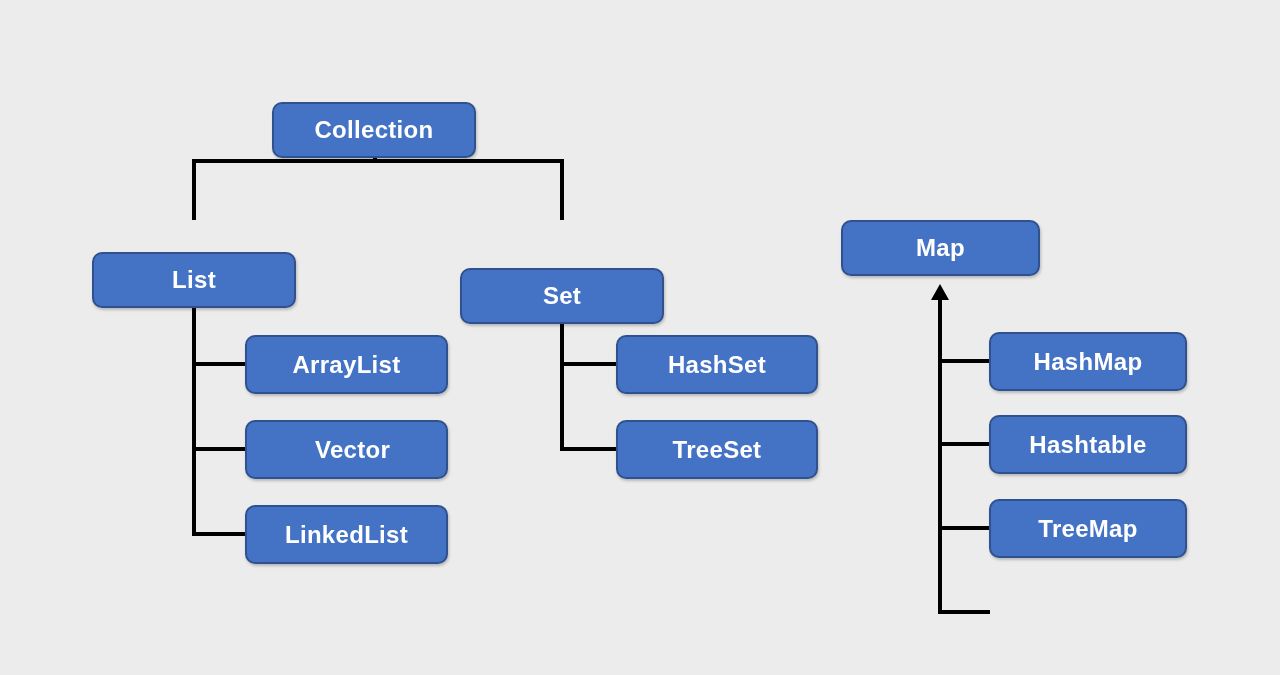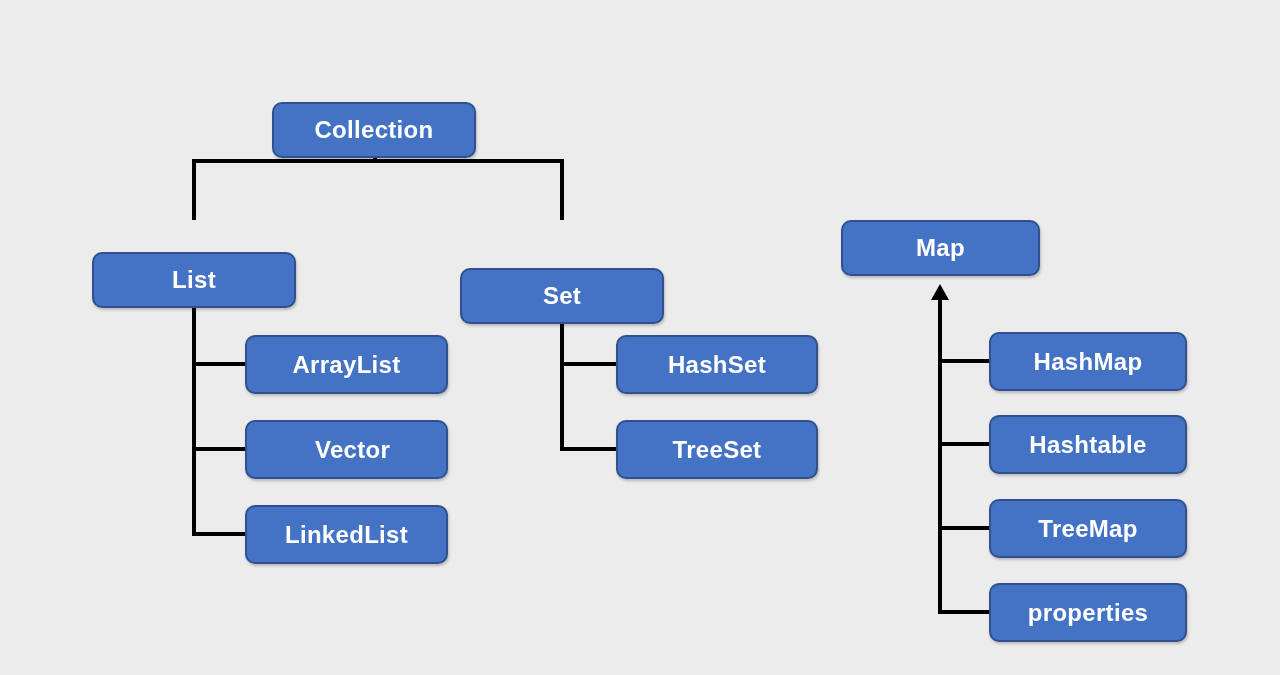--- a/index.html
+++ b/index.html
@@ -114,15 +114,14 @@
   <div class="node n-set">Set</div>
   <div class="node n-map">Map</div>
   <div class="node n-arraylist">ArrayList</div>
   <div class="node n-vector">Vector</div>
   <div class="node n-linkedlist">LinkedList</div>
   <div class="node n-treeset">TreeSet</div>
   <div class="node n-hashset">HashSet</div>
   <div class="node n-hashmap">HashMap</div>
   <div class="node n-hashtable">Hashtable</div>
   <div class="node n-treemap">TreeMap</div>
-  <div class="node n-properties">properties</div>
 
 </div>
 
 </body></html>

